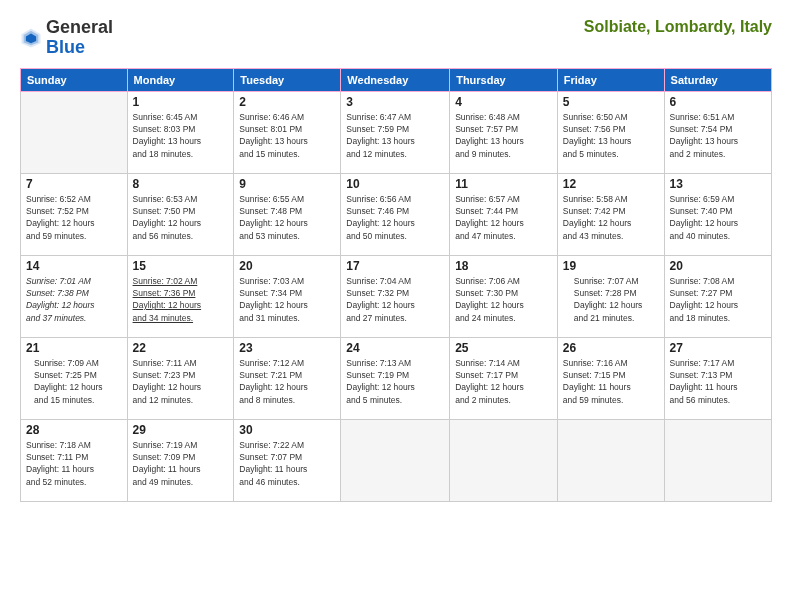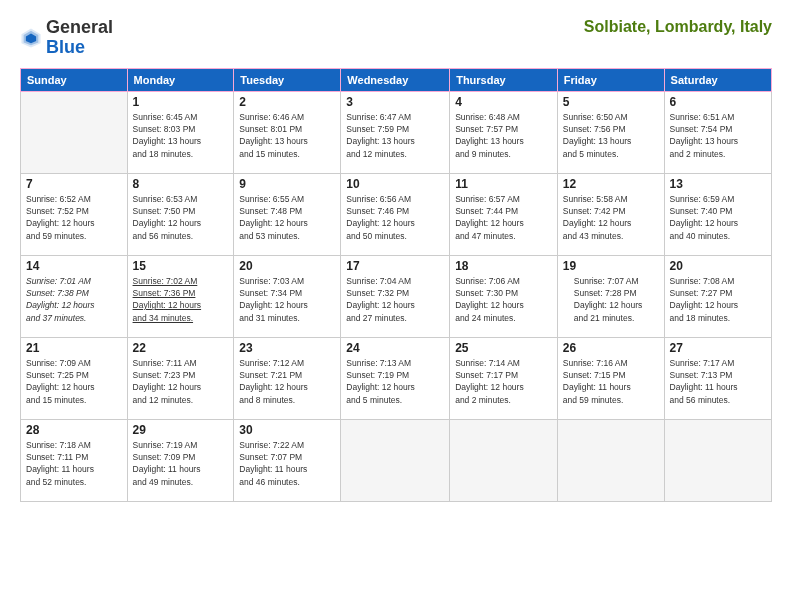--- a/index.html
+++ b/index.html
@@ -269,21 +269,21 @@
             <div class="day-number">20</div>
             <div class="day-info" style="white-space: pre-line;">Sunrise: 7:08 AM
 Sunset: 7:27 PM
 Daylight: 12 hours
 and 18 minutes.</div>
           </td>
         </tr>
         <tr>
           <td>
             <div class="day-number">21</div>
-            <div class="day-info" style="white-space: pre-line;">Sunrise: 7:09 AM
+            <div class="day-info" style="white-space: pre-line; margin-left: 8px;">Sunrise: 7:09 AM
 Sunset: 7:25 PM
 Daylight: 12 hours
 and 15 minutes.</div>
           </td>
           <td>
             <div class="day-number">22</div>
             <div class="day-info" style="white-space: pre-line;">Sunrise: 7:11 AM
 Sunset: 7:23 PM
 Daylight: 12 hours
 and 12 minutes.</div>

